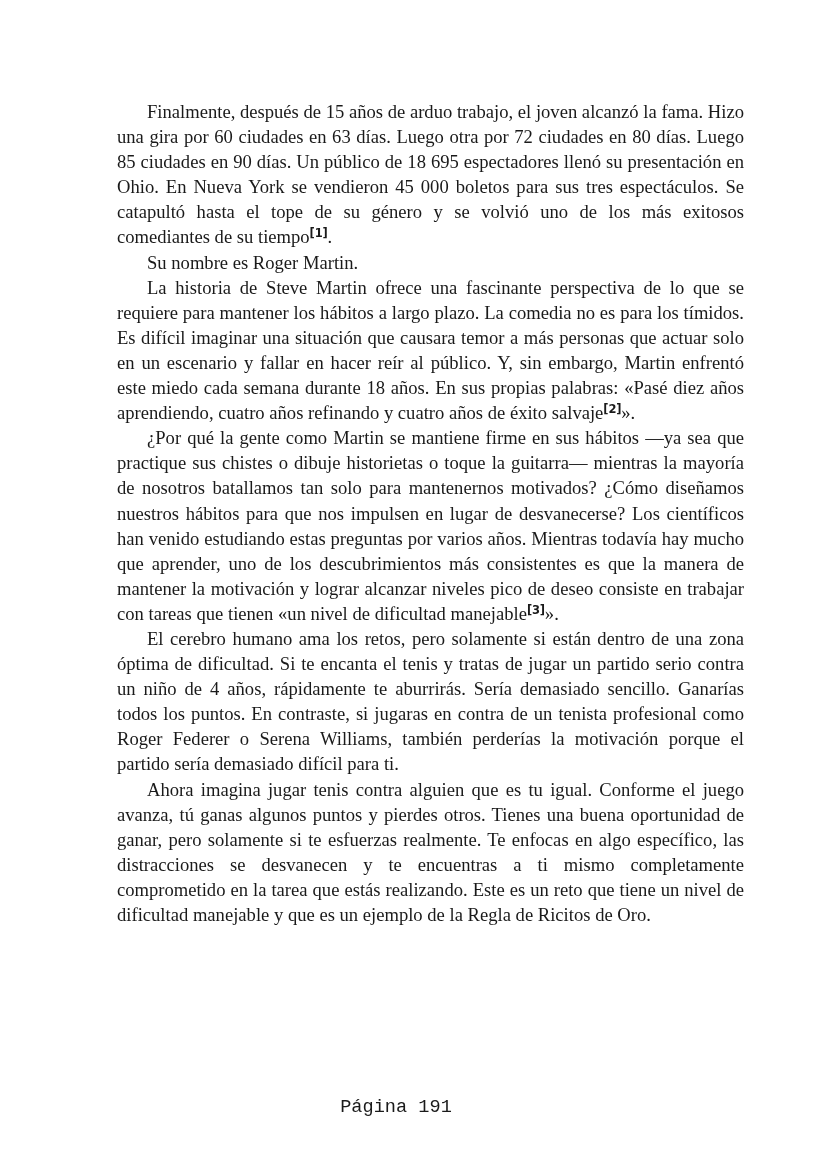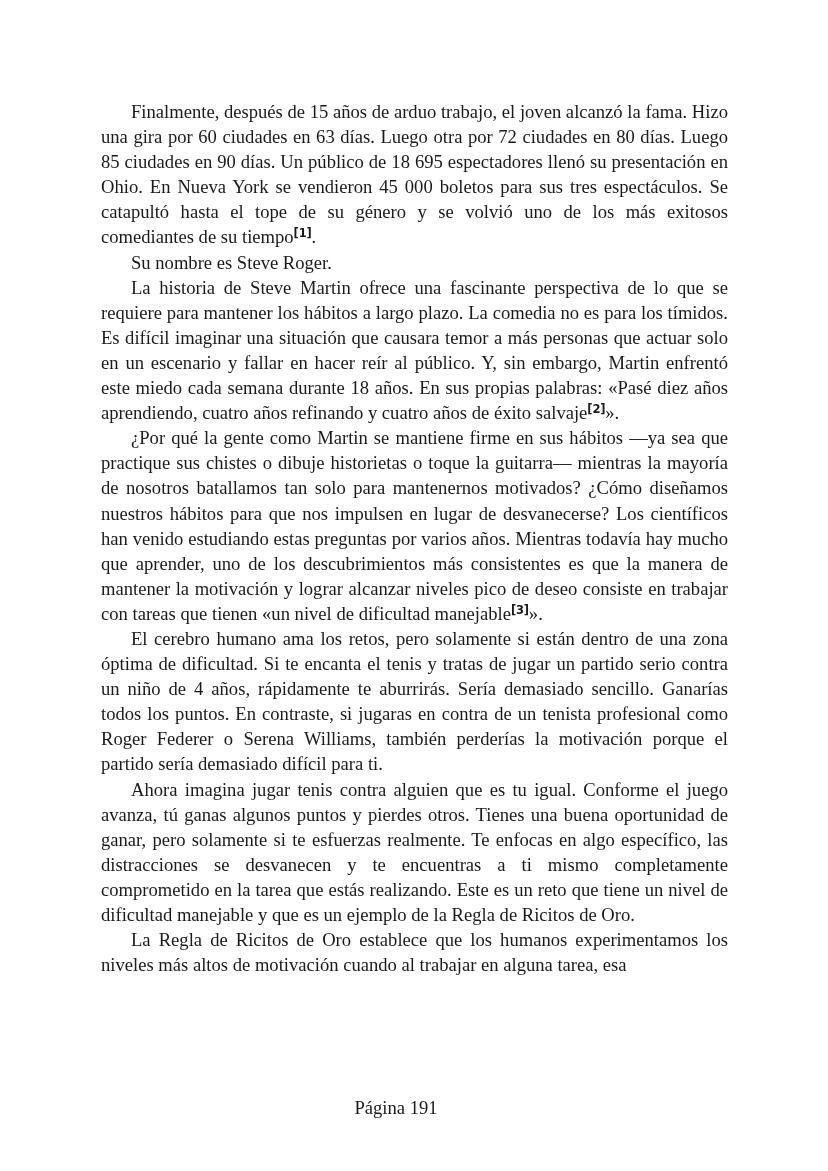--- a/index.html
+++ b/index.html
@@ -10,21 +10,21 @@
     body {
       width: 828px;
       height: 1171px;
       position: relative;
       overflow: hidden;
       font-family: "Liberation Serif", "DejaVu Serif", serif;
       color: #1a1a1a;
     }
     .page {
       position: absolute;
-      left: 101px;
+      left: 117px;
       top: 99px;
       width: 627px;
     }
     .para {
       margin: 0;
       font-size: 18.6px;
       line-height: 25.1px;
       text-align: justify;
       text-indent: 30px;
       hyphens: none;
@@ -40,36 +40,36 @@
     .it {
     }
     .footer {
       position: absolute;
       left: 0;
       width: 792px;
       top: 1095px;
       text-align: center;
       font-size: 18.6px;
       line-height: 25px;
+      font-family: Liberation Mono, monospace;
     }
   </style>
 </head>
 <body>
 
 <div class="page">
 
   <p class="para"><span>Finalmente, después de 15 años de arduo trabajo, el joven alcanzó la fama. Hizo una gira por 60 ciudades en 63 días. Luego otra por 72 ciudades en 80 días. Luego 85 ciudades en 90 días. Un público de 18 695 espectadores llenó su presentación en Ohio. En Nueva York se vendieron 45 000 boletos para sus tres espectáculos. Se catapultó hasta el tope de su género y se volvió uno de los más exitosos comediantes de su tiempo</span><span class="sup">[1]</span><span>.</span></p>
 
-  <p class="para"><span>Su nombre es Steve Roger.</span></p>
+  <p class="para"><span>Su nombre es Roger Martin.</span></p>
 
   <p class="para"><span>La historia de Steve Martin ofrece una fascinante perspectiva de lo que se requiere para mantener los hábitos a largo plazo. La comedia no es para los tímidos. Es difícil imaginar una situación que causara temor a más personas que actuar solo en un escenario y fallar en hacer reír al público. Y, sin embargo, Martin enfrentó este miedo cada semana durante 18 años. En sus propias palabras: «Pasé diez años aprendiendo, cuatro años refinando y cuatro años de éxito salvaje</span><span class="sup">[2]</span><span>».</span></p>
 
   <p class="para"><span>¿Por qué la gente como Martin se mantiene firme en sus hábitos —ya sea que practique sus chistes o dibuje historietas o toque la guitarra— mientras la mayoría de nosotros batallamos tan solo para mantenernos motivados? ¿Cómo diseñamos nuestros hábitos para que nos impulsen en lugar de desvanecerse? Los científicos han venido estudiando estas preguntas por varios años. Mientras todavía hay mucho que aprender, uno de los descubrimientos más consistentes es que la manera de mantener la motivación y lograr alcanzar niveles pico de deseo consiste en trabajar con tareas que tienen «un nivel de dificultad manejable</span><span class="sup">[3]</span><span>».</span></p>
 
   <p class="para"><span>El cerebro humano ama los retos, pero solamente si están dentro de una zona óptima de dificultad. Si te encanta el tenis y tratas de jugar un partido serio contra un niño de 4 años, rápidamente te aburrirás. Sería demasiado sencillo. Ganarías todos los puntos. En contraste, si jugaras en contra de un tenista profesional como Roger Federer o Serena Williams, también perderías la motivación porque el partido sería demasiado difícil para ti.</span></p>
 
   <p class="para"><span>Ahora imagina jugar tenis contra alguien que es tu igual. Conforme el juego avanza, tú ganas algunos puntos y pierdes otros. Tienes una buena oportunidad de ganar, pero solamente si te esfuerzas realmente. Te enfocas en algo específico, las distracciones se desvanecen y te encuentras a ti mismo completamente comprometido en la tarea que estás realizando. Este es un reto que tiene un nivel de dificultad manejable y que es un ejemplo de la </span><span class="it">Regla de Ricitos de Oro</span><span>.</span></p>
 
-  <p class="para"><span>La Regla de Ricitos de Oro establece que los humanos experimentamos los niveles más altos de motivación cuando al trabajar en alguna tarea, esa</span></p>
 
 </div>
 
 <div class="footer">Página 191</div>
 
 </body></html>

